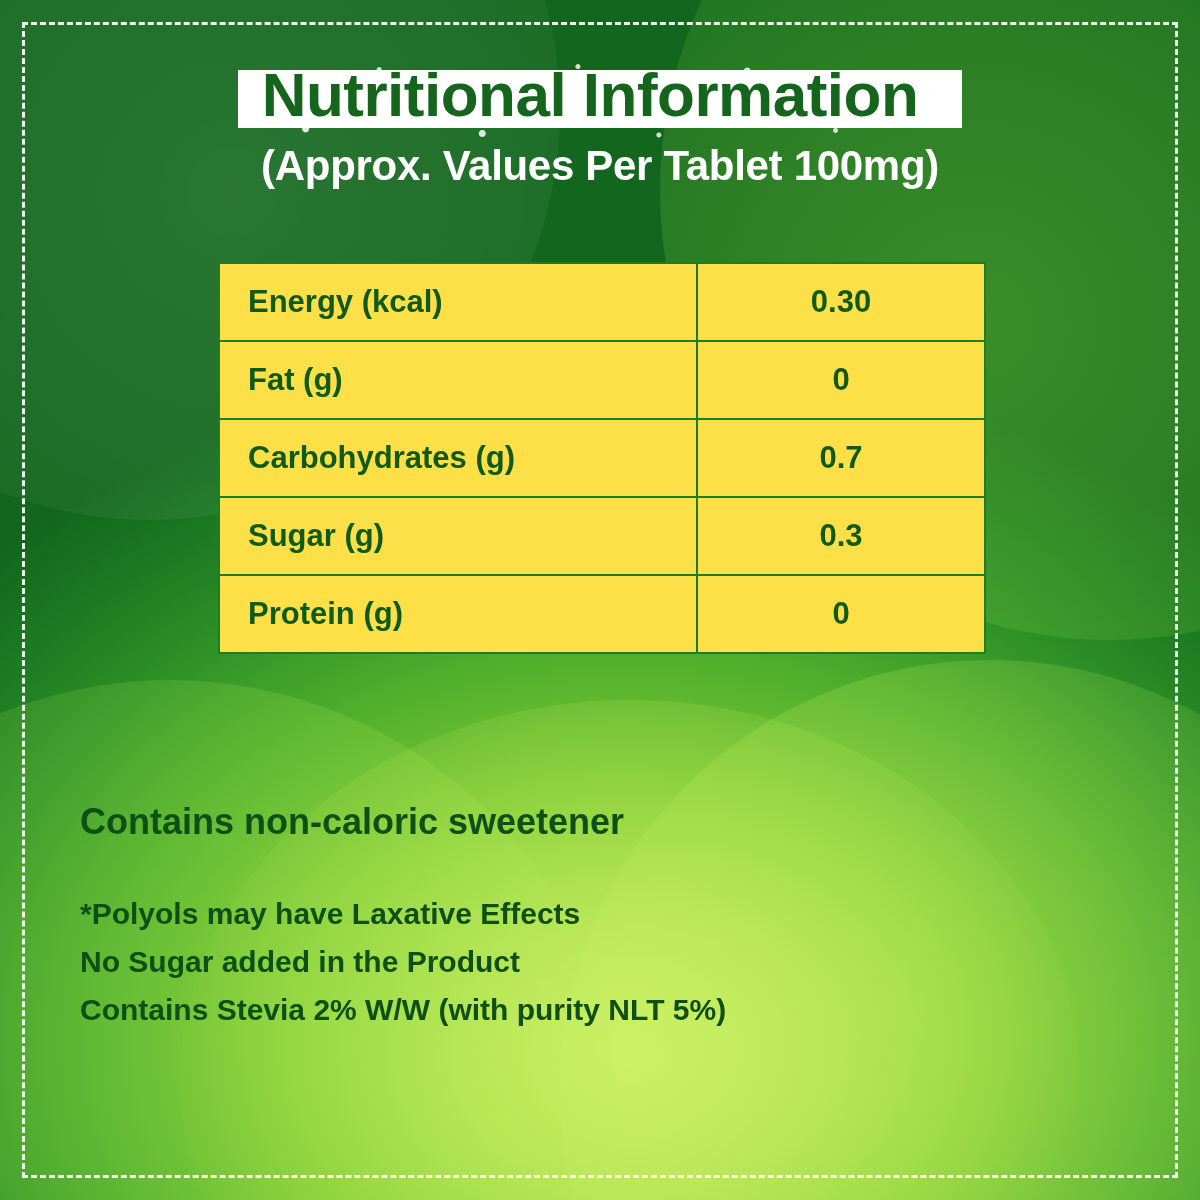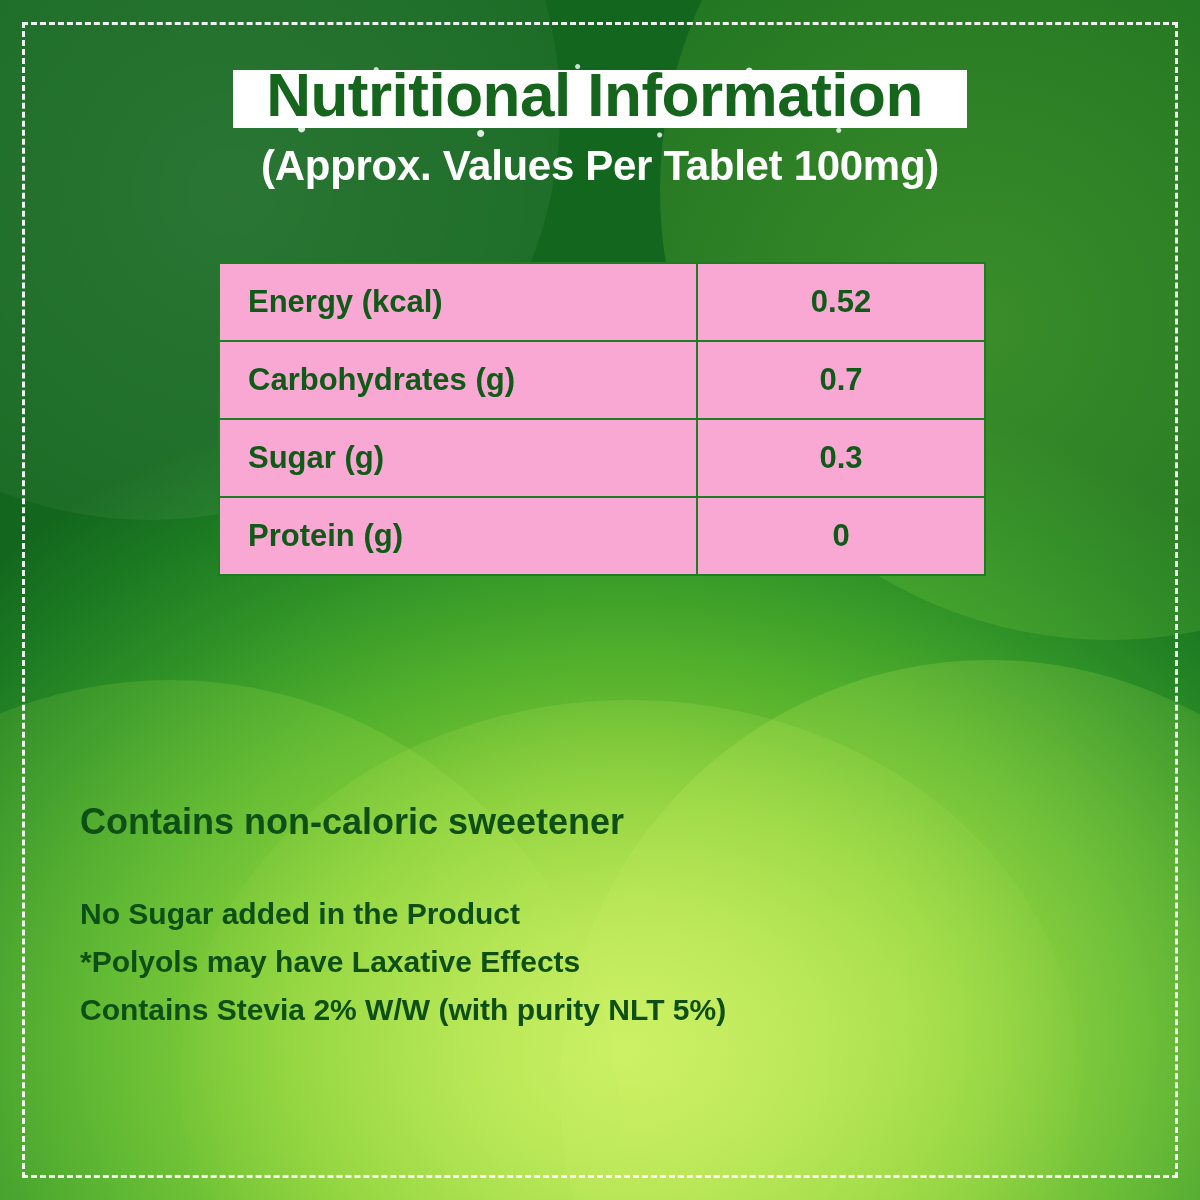--- a/index.html
+++ b/index.html
@@ -77,21 +77,21 @@
   .title-wrap {
     position: absolute;
     left: 0;
     top: 54px;
     width: 1200px;
     text-align: center;
   }
   .title-band {
     position: relative;
     display: inline-block;
-    padding: 4px 44px 8px 33px;
+    padding: 4px 44px 8px 24px;
   }
   .title-band::before {
     content: "";
     position: absolute;
     left: 0; right: 0;
     top: 16px;
     height: 58px;
     background: #ffffff;
     box-shadow:
       0 -6px 0 -3px rgba(255,255,255,0.55),
@@ -155,21 +155,21 @@
     border: 2px solid #ffffff;
   }
   .nutri-table td {
     border: 2px solid #1d7d22;
     height: 76px;
     padding: 0 0 0 28px;
     font-size: 31px;
     font-weight: bold;
     color: #0f5a16;
     vertical-align: middle;
-    background: #f9a8d4;
+    background: #fde047;
   }
   .nutri-table td.value {
     width: 286px;
     text-align: center;
     padding: 0;
     font-size: 31px;
   }
 
   
   .note-main {
@@ -213,39 +213,43 @@
         <div class="title-text">Nutritional Information</div>
       </div>
     </div>
 
     <div class="subtitle">(Approx. Values Per Tablet 100mg)</div>
 
     <table class="nutri-table">
       <tbody>
         <tr>
           <td class="label">Energy (kcal)</td>
-          <td class="value">0.52</td>
+          <td class="value">0.30</td>
+        </tr>
+        <tr>
+          <td class="label">Fat (g)</td>
+          <td class="value">0</td>
         </tr>
         <tr>
           <td class="label">Carbohydrates (g)</td>
           <td class="value">0.7</td>
         </tr>
         <tr>
           <td class="label">Sugar (g)</td>
           <td class="value">0.3</td>
         </tr>
         <tr>
           <td class="label">Protein (g)</td>
           <td class="value">0</td>
         </tr>
       </tbody>
     </table>
 
     <div class="note-main">Contains non-caloric sweetener</div>
 
     <div class="note-block">
+      <div>*Polyols may have Laxative Effects</div>
       <div>No Sugar added in the Product</div>
-      <div>*Polyols may have Laxative Effects</div>
       <div>Contains Stevia 2% W/W (with purity NLT 5%)</div>
     </div>
 
   </div>
 </div>
 
 </body></html>

